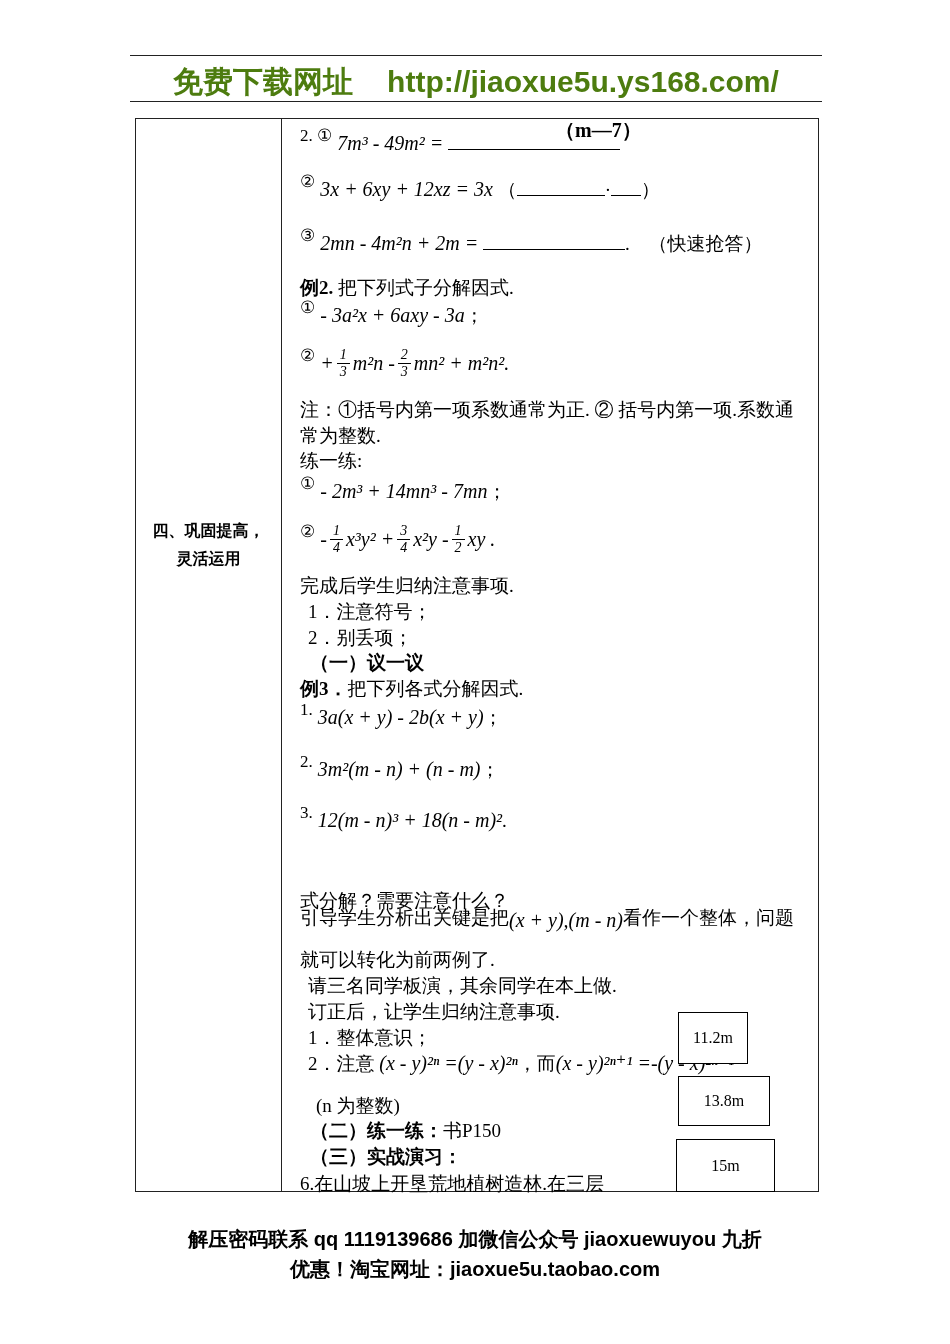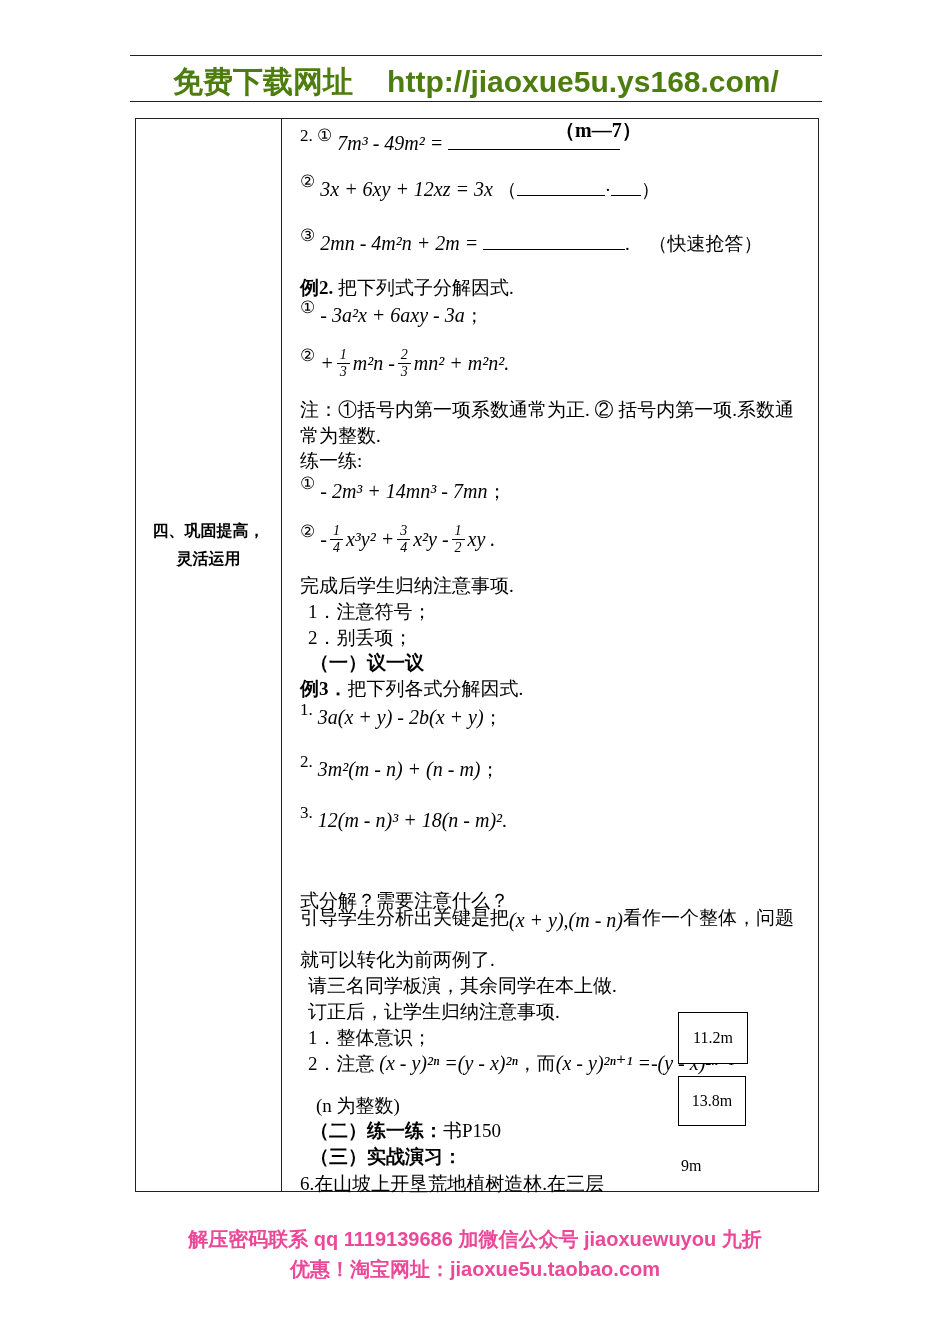--- a/index.html
+++ b/index.html
@@ -52,26 +52,26 @@
   .r23{top:829px;} .r24{top:855px;left:26px;} .r25{top:881px;left:26px;}
   .r26{top:907px;left:26px;} .r27{top:932px;left:26px;}
   .r28{top:975px;left:34px;} .r29{top:1000px;left:28px;}
   .r30{top:1026px;left:28px;} .r31{top:1053px;}
 
   
   .dg-side{position:absolute;font-size:16px;margin-left:37px;}
   .dg-box{position:absolute;border:1px solid #000;display:flex;
           align-items:center;justify-content:center;font-size:16px;background:#fff;}
   .s1{left:362px;top:912px;} .bx1{left:396px;top:893px;width:70px;height:52px;}
-  .s2{left:362px;top:975px;} .bx2{left:396px;top:957px;width:68px;height:50px;}
+  .s2{left:362px;top:975px;} .bx2{left:396px;top:957px;width:92px;height:50px;}
   .s3{left:362px;top:1038px;}.bx3{left:394px;top:1020px;width:99px;height:53px;}
 
   
   .footer{position:absolute;top:1224px;left:0;width:100%;text-align:center;
-          color:#ec4899;font-weight:bold;font-size:20px;line-height:30px;
+          color:#000000;font-weight:bold;font-size:20px;line-height:30px;
           font-family:"Liberation Sans","DejaVu Sans",sans-serif;}
 </style>
 </head>
 <body>
 
 <div class="hr hr-top"></div>
 <div class="header">
   <span class="hlabel">免费下载网址</span><span>http://jiaoxue5u.ys168.com/</span>
 </div>
 <div class="hr hr-bottom"></div>
@@ -188,20 +188,23 @@
 
     <span class="dg-side s1">9m</span>
     <div class="dg-box bx1">
       <span>11.2m</span>
     </div>
     <span class="dg-side s2">9m</span>
     <div class="dg-box bx2">
       <span>13.8m</span>
     </div>
     <span class="dg-side s3">9m</span>
+    <div class="dg-box bx3">
+      <span>15m</span>
+    </div>
 
   </div>
 </div>
 
 <div class="footer">
   <div>解压密码联系 qq 1119139686  加微信公众号 jiaoxuewuyou  九折</div>
   <div>
     <span>优惠！淘宝网址：</span><span>jiaoxue5u.taobao.com</span>
   </div>
 </div>

